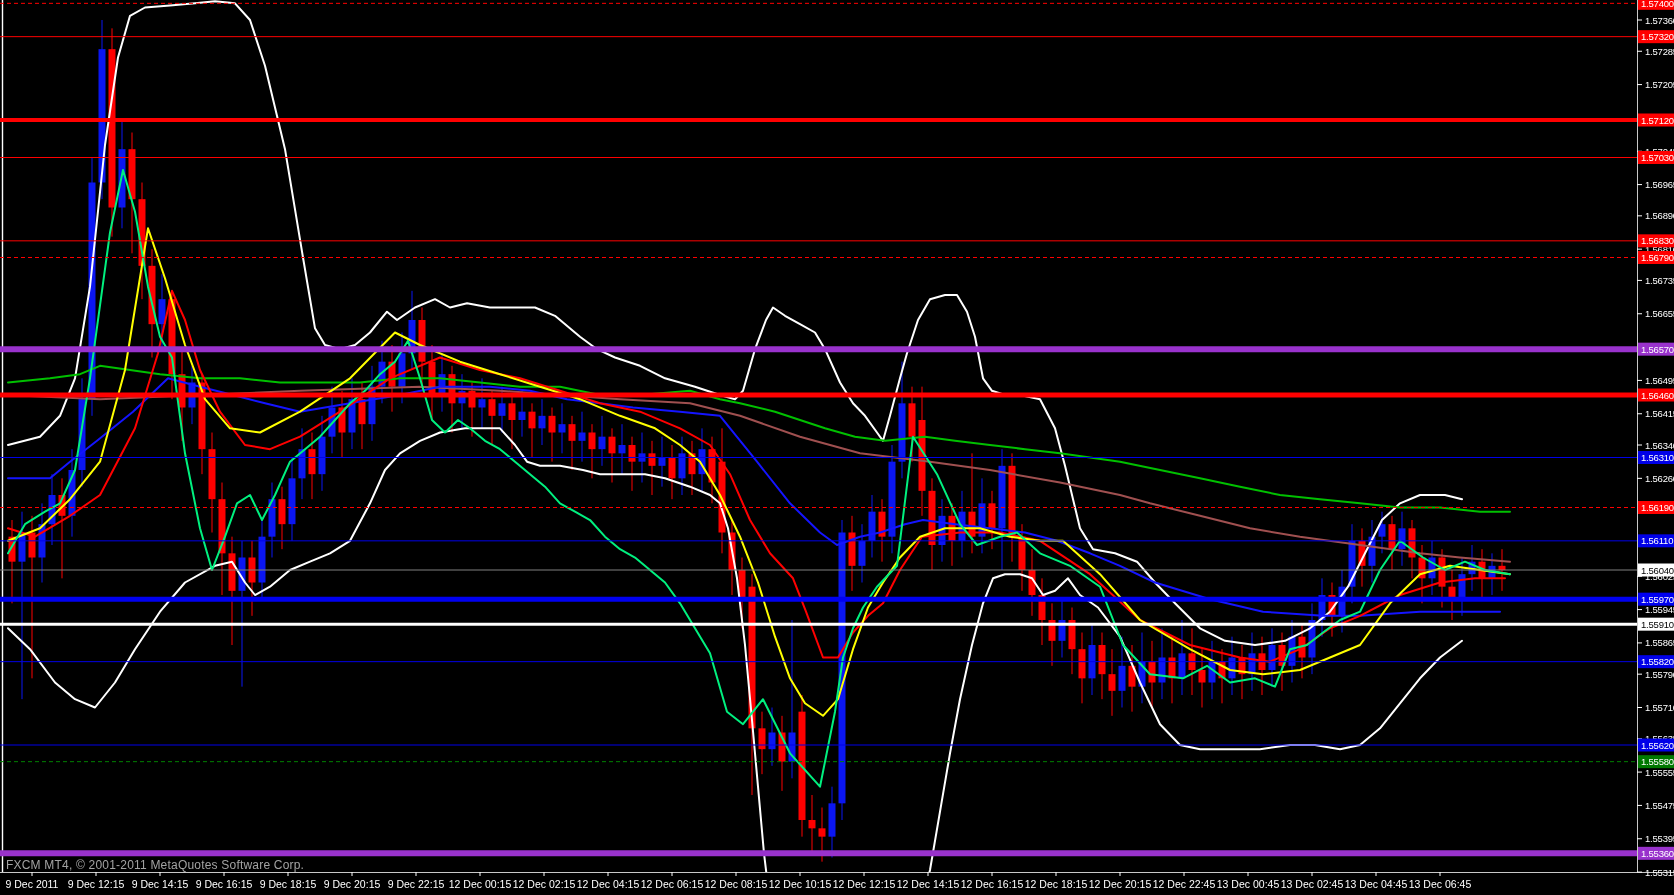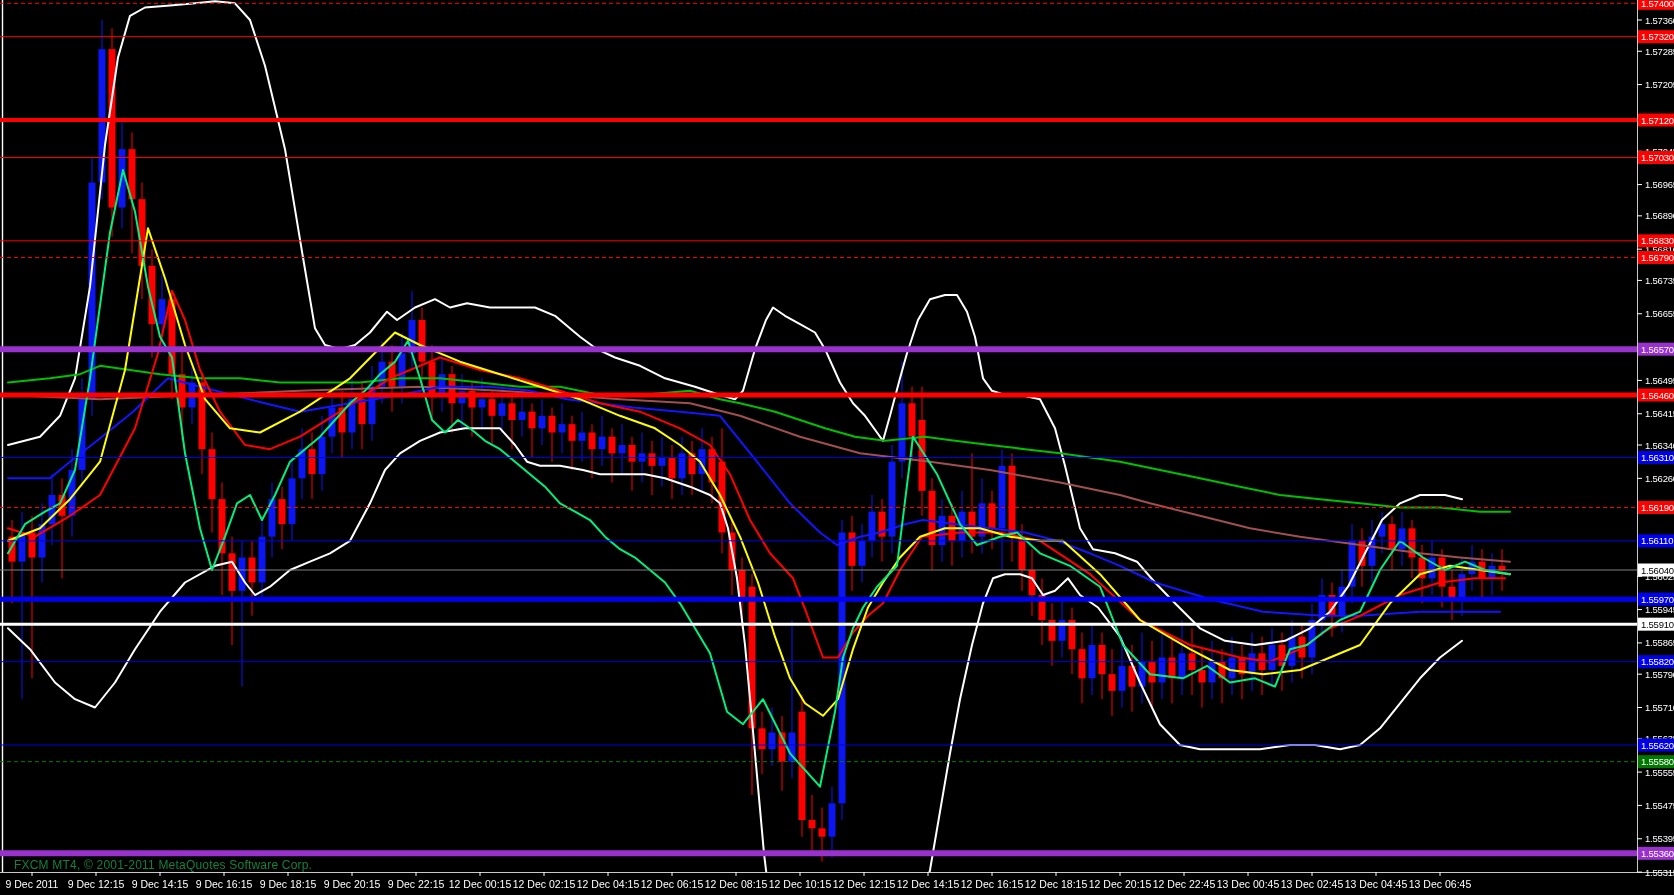--- a/index.html
+++ b/index.html
@@ -1,19 +1,19 @@
 <!DOCTYPE html>
 <html><head>
 <meta charset="utf-8">
 <style>
   html,body{margin:0;padding:0;background:#000;width:1674px;height:895px;overflow:hidden;}
   #stage{position:relative;width:1674px;height:895px;background:#000;}
   svg{position:absolute;left:0;top:0;}
   .copyright{
-    position:absolute;left:14px;top:858px;color:#15803d;
+    position:absolute;left:6px;top:858px;color:#a3a3a3;
     font:12px "Liberation Sans", sans-serif;letter-spacing:0.2px;
   }
   text{font-family:"Liberation Sans", sans-serif;}
   .ytick{font-size:9.5px;fill:#ffffff;letter-spacing:-0.2px;}
   .xtick{font-size:10.5px;fill:#ffffff;}
   .tagtext{font-size:9.5px;letter-spacing:-0.2px;}
 </style>
 </head>
 <body>
 

